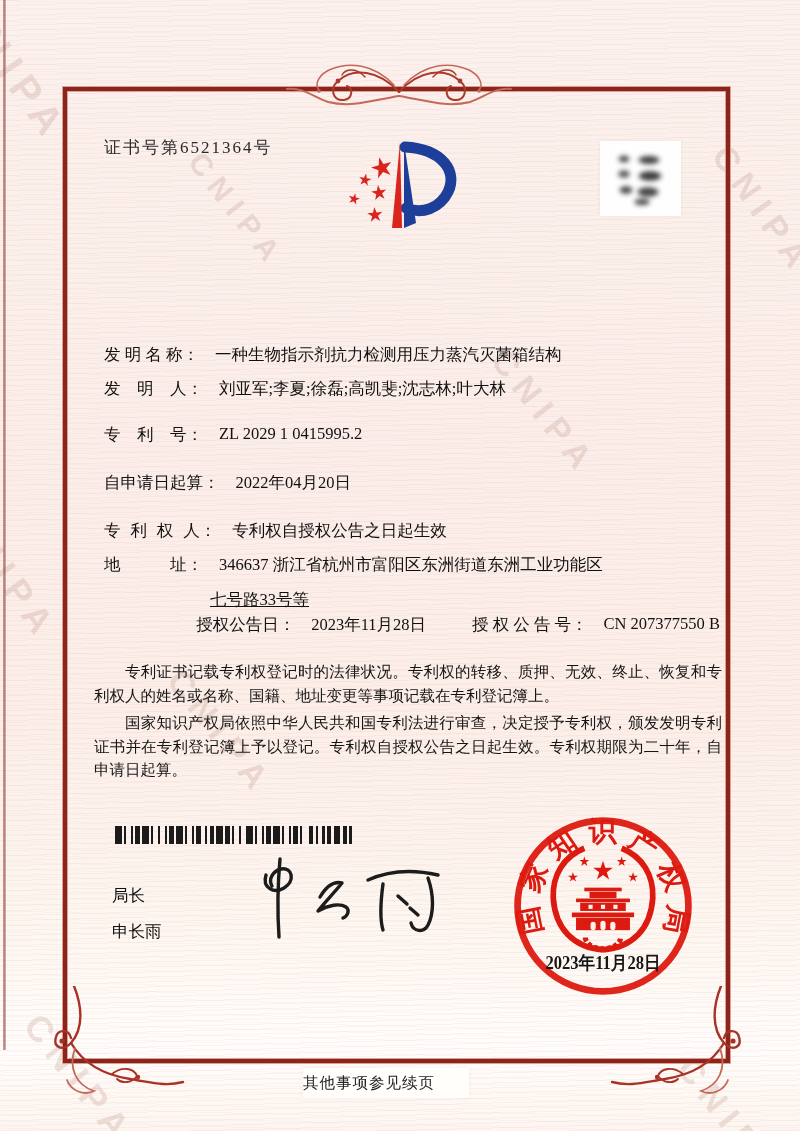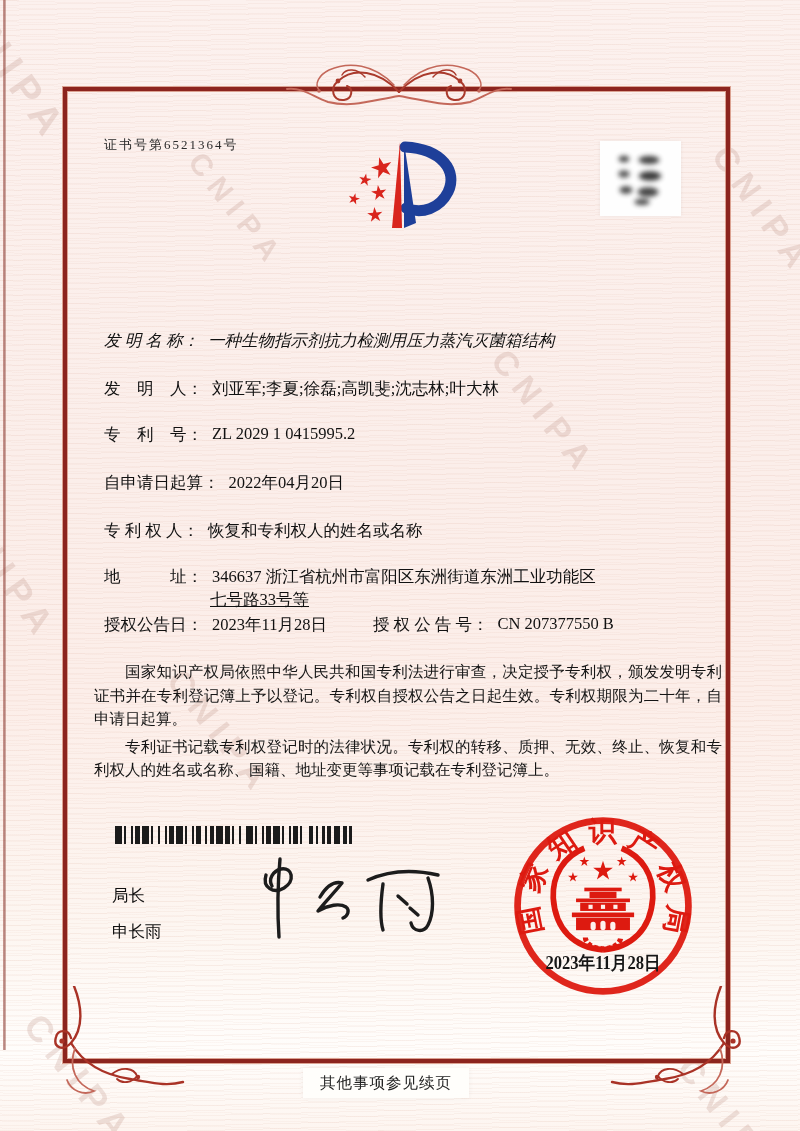--- a/index.html
+++ b/index.html
@@ -26,21 +26,21 @@
     box-shadow:0 0 0 1px #dba292, inset 0 0 0 1px #dba292;
   }
 
   .watermark {
     position:absolute; z-index:1; font-family:"Liberation Sans","DejaVu Sans",sans-serif;
     font-weight:bold; color:rgba(183,138,126,0.24); letter-spacing:9px;
     transform-origin:0 0; white-space:nowrap; pointer-events:none;
   }
 
   .cert-number { position:absolute; left:104px; top:136px; z-index:3;
-    font-size:13px; letter-spacing:2px; color:#2a2a2a; }
+    font-size:17px; letter-spacing:2px; color:#2a2a2a; }
 
   .logo { position:absolute; left:336px; top:136px; z-index:3; }
 
   .stamp { position:absolute; left:600px; top:141px; width:81px; height:75px;
     background:#fefefe; z-index:3; box-shadow:0 0 4px rgba(0,0,0,0.06); }
   .stamp-ink { position:absolute; left:14px; top:11px; width:52px; height:54px;
     filter:blur(2.6px); opacity:.88;
     background-image:
       radial-gradient(ellipse 8px 5px at 10px 7px,#333 60%,transparent 75%),
       radial-gradient(ellipse 15px 6px at 35px 8px,#2a2a2a 60%,transparent 78%),
@@ -51,21 +51,21 @@
       radial-gradient(ellipse 12px 5px at 28px 50px,#333 55%,transparent 72%);
   }
 
   .title { position:absolute; left:63px; top:237px; width:667px; z-index:3;
     text-align:center; font-size:38px; font-weight:bold; letter-spacing:16px;
     text-indent:16px; color:#080808; }
 
   .fields { position:absolute; left:104px; top:0; width:616px; z-index:3; font-size:16.5px; }
   .field-row { position:absolute; left:0; display:flex; align-items:flex-start; width:616px; }
   .field-label { white-space:pre; flex:none; }
-  .field-value { margin-left:9px; }
+  .field-value { margin-left:16px; }
   .field-label2 { white-space:pre; margin-left:46px; flex:none; }
   .addr-line2 { position:absolute; left:104px; margin-left:106px; z-index:3; font-size:16.5px; }
 
   .paragraphs { position:absolute; left:94px; top:660px; width:628px; z-index:3;
     font-size:15.5px; line-height:23.5px; color:#151515; text-align:justify; }
   .paragraphs p { text-indent:2em; margin:0; }
   .paragraphs p + p { margin-top:4px; }
 
   .barcode { position:absolute; left:115px; top:826px; width:237px; height:18px;
     display:flex; z-index:3; }
@@ -81,21 +81,21 @@
 
   .seal { position:absolute; left:507px; top:810px; z-index:4; }
   .seal-ring-text { font-family:"Liberation Serif","DejaVu Serif",serif; font-weight:bold; font-size:29px; fill:#dd1a10; }
   .seal-date { font-family:"Liberation Serif","DejaVu Serif",serif; font-weight:bold; font-size:19px; fill:#161616; }
 
   .page-footer { position:absolute; left:63px; top:1030px; width:667px; z-index:3;
     text-align:center; font-size:14.5px; color:#1c1c1c; }
 
   .note-band { position:absolute; left:303px; top:1068px; width:166px; height:30px; z-index:3;
     background:#fffefb; box-shadow:0 0 5px rgba(0,0,0,0.05);
-    display:flex; align-items:center; justify-content:center; }
+    display:flex; align-items:center; justify-content:flex-start; }
   .note-text { font-size:15.5px; letter-spacing:1px; color:#222; }
 
   .ornament { position:absolute; z-index:3; pointer-events:none; }
 </style>
 </head>
 <body>
 
 <div class="page">
   <div class="edge-line"></div>
 
@@ -160,58 +160,58 @@
       <polygon points="0,-1 0.2245,-0.309 0.951,-0.309 0.3633,0.118 0.5878,0.809 0,0.382 -0.5878,0.809 -0.3633,0.118 -0.951,-0.309 -0.2245,-0.309" transform="translate(39,79) scale(8) rotate(-5)"></polygon>
     </g>
   </svg>
 
   <div class="stamp">
     <div class="stamp-ink"></div>
   </div>
 
 
   <div class="fields">
-    <div class="field-row" style="top:330px;font-style:italic;">
+    <div class="field-row" style="top:344px;">
       <span class="field-label">发 明 名 称：</span>
       <span class="field-value">一种生物指示剂抗力检测用压力蒸汽灭菌箱结构</span>
     </div>
     <div class="field-row" style="top:378px;">
       <span class="field-label">发　明　人：</span>
       <span class="field-value">刘亚军;李夏;徐磊;高凯斐;沈志林;叶大林</span>
     </div>
     <div class="field-row" style="top:424px;">
       <span class="field-label">专　利　号：</span>
       <span class="field-value">ZL 2029 1 0415995.2</span>
     </div>
     <div class="field-row" style="top:472px;">
       <span class="field-label">自申请日起算：</span>
       <span class="field-value">2022年04月20日</span>
     </div>
-    <div class="field-row" style="top:520px;">
+    <div class="field-row" style="top:520px;font-family:Liberation Mono, monospace;">
       <span class="field-label">专 利 权 人：</span>
-      <span class="field-value">恢复和专利权人的姓名或名称</span>
-    </div>
-    <div class="field-row" style="top:566px;">
+      <span class="field-value">专利权自授权公告之日起生效</span>
+    </div>
+    <div class="field-row" style="top:554px;">
       <span class="field-label">地　　　址：</span>
       <span class="field-value">346637 浙江省杭州市富阳区东洲街道东洲工业功能区</span>
     </div>
   </div>
   <div class="addr-line2" style="top:589px;text-decoration:underline;">七号路33号等</div>
   <div class="fields">
-    <div class="field-row" style="top:614px;">
+    <div class="field-row" style="top:614px;justify-content:flex-end;">
       <span class="field-label">授权公告日：</span>
       <span class="field-value">2023年11月28日</span>
       <span class="field-label2">授 权 公 告 号：</span>
       <span class="field-value">CN 207377550 B</span>
     </div>
   </div>
 
   <div class="paragraphs">
+    <p>专利证书记载专利权登记时的法律状况。专利权的转移、质押、无效、终止、恢复和专利权人的姓名或名称、国籍、地址变更等事项记载在专利登记簿上。</p>
     <p>国家知识产权局依照中华人民共和国专利法进行审查，决定授予专利权，颁发发明专利证书并在专利登记簿上予以登记。专利权自授权公告之日起生效。专利权期限为二十年，自申请日起算。</p>
-    <p>专利证书记载专利权登记时的法律状况。专利权的转移、质押、无效、终止、恢复和专利权人的姓名或名称、国籍、地址变更等事项记载在专利登记簿上。</p>
   </div>
 
   <div class="barcode">
       <span class="b" style="flex-grow: 3;"></span>
       <span class="g" style="flex-grow: 1;"></span>
       <span class="b" style="flex-grow: 1;"></span>
       <span class="g" style="flex-grow: 2;"></span>
       <span class="b" style="flex-grow: 1;"></span>
       <span class="g" style="flex-grow: 1;"></span>
       <span class="b" style="flex-grow: 2;"></span>

